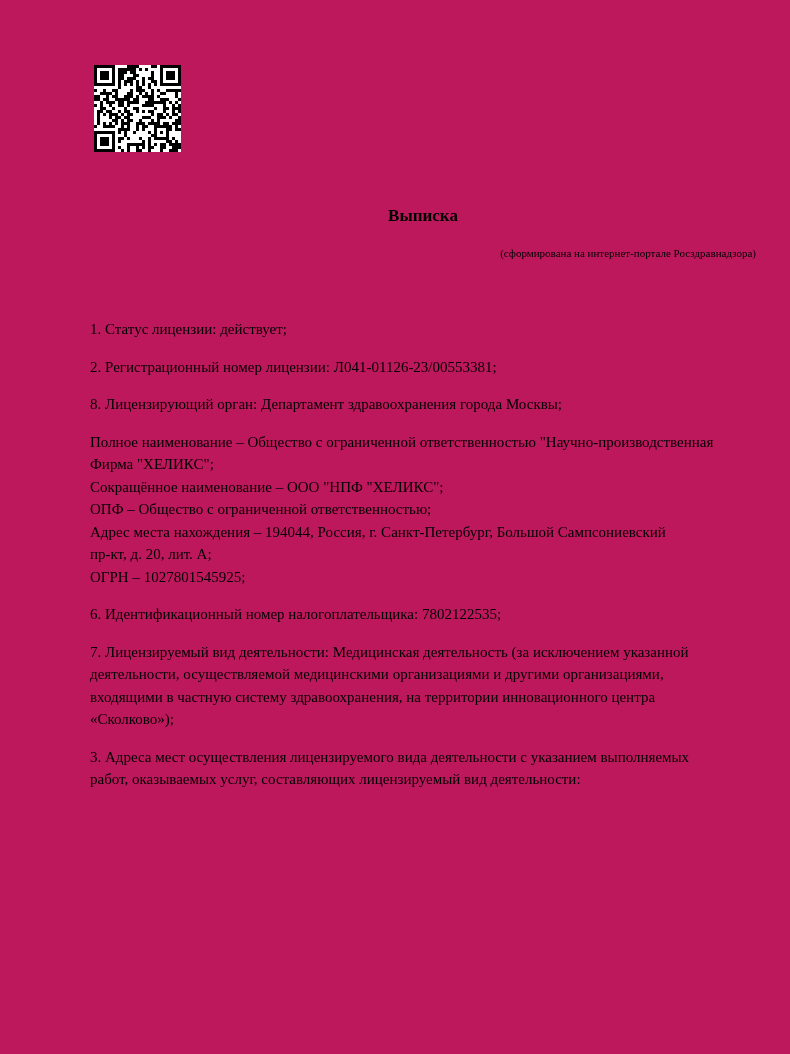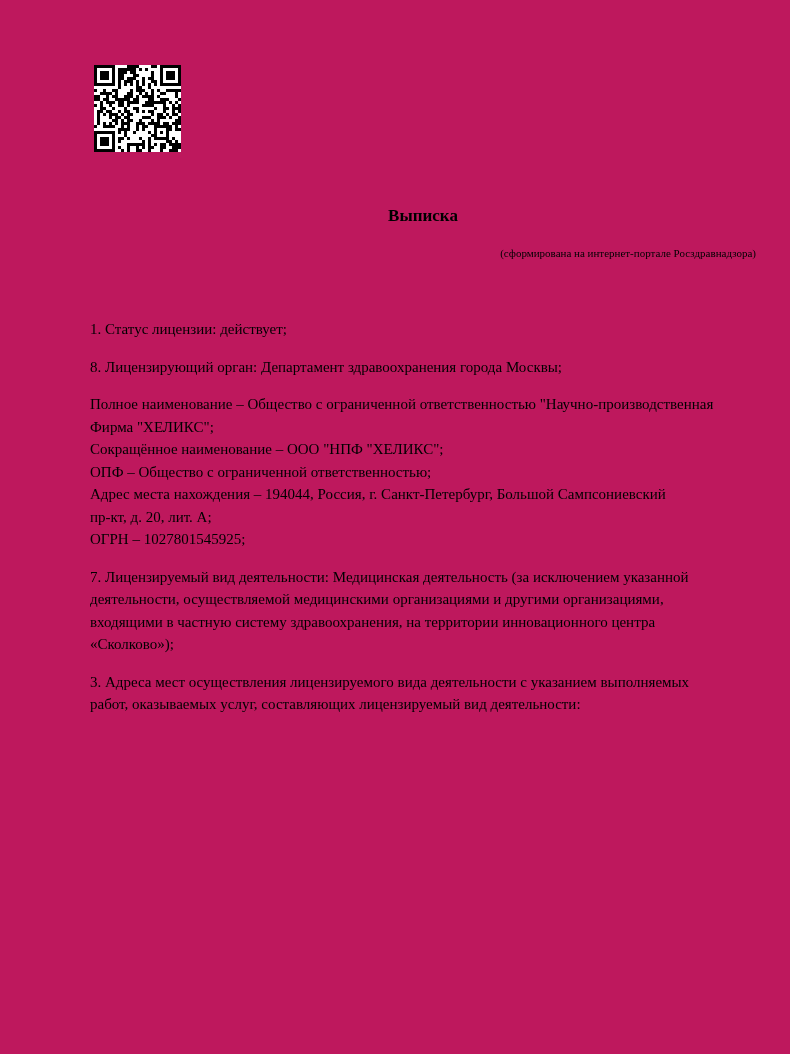--- a/index.html
+++ b/index.html
@@ -476,28 +476,30 @@
     </svg>
 
   <div class="title">
     <div>Выписка</div>
   </div>
 
   <div class="subtitle">(сформирована на интернет-портале Росздравнадзора)</div>
 
   <div class="bodytext">
     <p class="para">1. Статус лицензии: действует;</p>
+    <p class="para">2. Регистрационный номер лицензии: Л041-01126-23/00553381;</p>
     <p class="para">8. Лицензирующий орган: Департамент здравоохранения города Москвы;</p>
     <p class="para">Полное наименование – Общество с ограниченной ответственностью "Научно-производственная
 Фирма "ХЕЛИКС";
 Сокращённое наименование – ООО "НПФ "ХЕЛИКС";
 ОПФ – Общество с ограниченной ответственностью;
 Адрес места нахождения – 194044, Россия, г. Санкт-Петербург, Большой Сампсониевский
 пр-кт, д. 20, лит. А;
 ОГРН – 1027801545925;</p>
+    <p class="para">6. Идентификационный номер налогоплательщика: 7802122535;</p>
     <p class="para">7. Лицензируемый вид деятельности: Медицинская деятельность (за исключением указанной
 деятельности, осуществляемой медицинскими организациями и другими организациями,
 входящими в частную систему здравоохранения, на территории инновационного центра
 «Сколково»);</p>
     <p class="para">3. Адреса мест осуществления лицензируемого вида деятельности с указанием выполняемых
 работ, оказываемых услуг, составляющих лицензируемый вид деятельности:</p>
   </div>
 
 </div>
 

